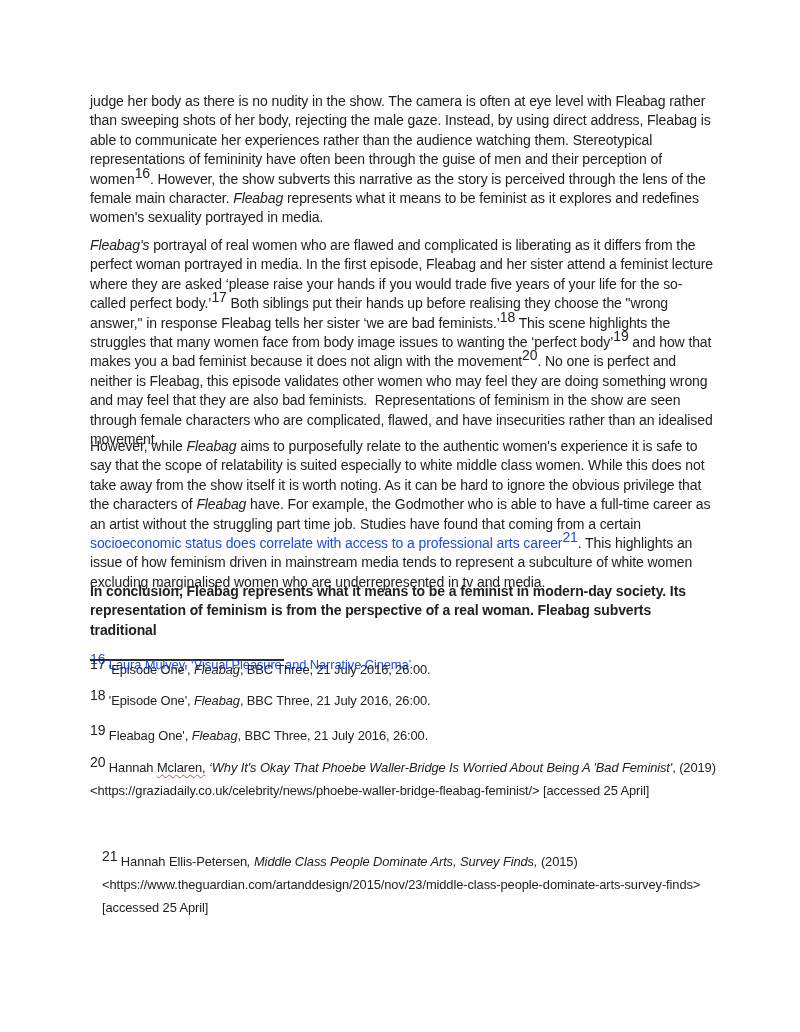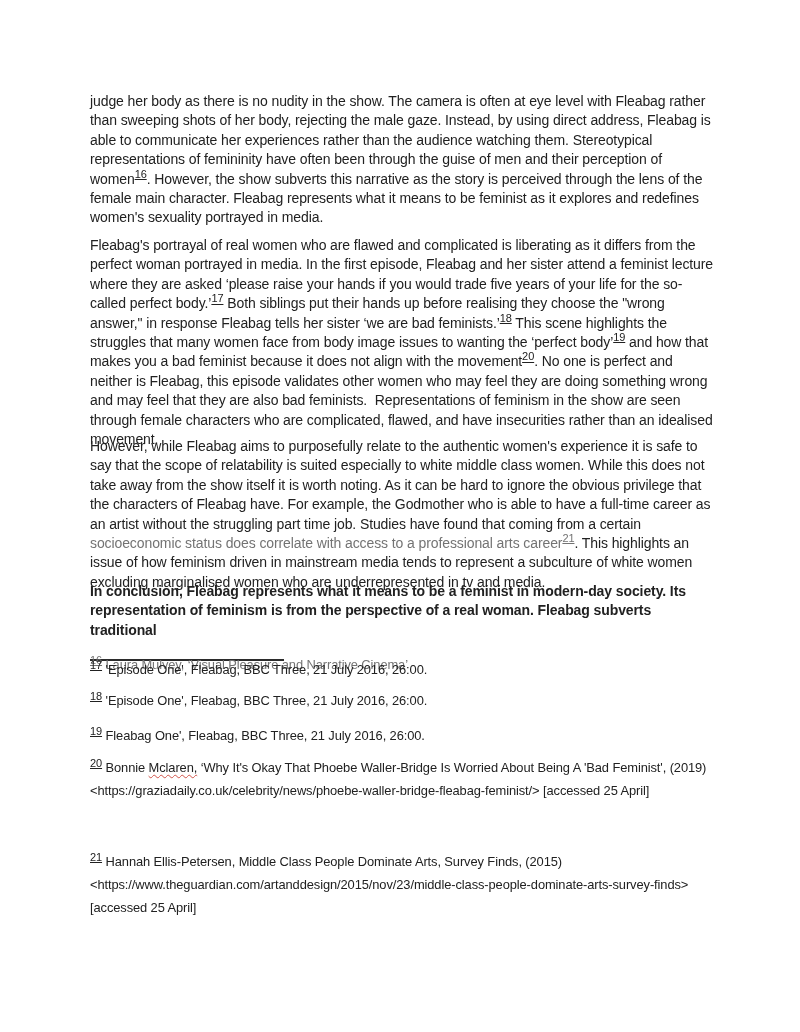--- a/index.html
+++ b/index.html
@@ -25,27 +25,26 @@
     position:absolute;
     left:90px;
     width:632px;
     font-size:12.9px;
     line-height:19px;
     letter-spacing:-0.1px;
     color:#212121;
   }
   .footnote.loose{line-height:23px;}
   .sup{
-    font-size:11px;
+    font-size:14px;
     vertical-align:super;
     line-height:0;
-    text-decoration:underline;
   }
-  .i{}
-  .gray{color:#737373;}
+  .i{font-style:italic;}
+  .gray{color:#1d4ed8;}
   .squiggle{
     text-decoration:underline wavy #d0544a 1px;
     text-underline-offset:2px;
     margin-top:24px;
   }
   .fn-sep{
     position:absolute;
     left:90px;
     top:659px;
     width:194px;
@@ -62,16 +61,16 @@
       <p class="para" style="top: 236px;"><span class="i">Fleabag's</span><span> portrayal of real women who are flawed and complicated is liberating as it differs from the perfect woman portrayed in media. In the first episode, Fleabag and her sister attend a feminist lecture where they are asked ‘please raise your hands if you would trade five years of your life for the so-called perfect body.’</span><span class="sup">17</span><span> Both siblings put their hands up before realising they choose the "wrong answer," in response Fleabag tells her sister ‘we are bad feminists.’</span><span class="sup">18</span><span> This scene highlights the struggles that many women face from body image issues to wanting the ‘perfect body’</span><span class="sup">19</span><span> and how that makes you a bad feminist because it does not align with the movement</span><span class="sup">20</span><span>. No one is perfect and neither is Fleabag, this episode validates other women who may feel they are doing something wrong and may feel that they are also bad feminists.&nbsp; Representations of feminism in the show are seen through female characters who are complicated, flawed, and have insecurities rather than an idealised movement.</span></p>
       <p class="para" style="top: 437px;"><span>However, while </span><span class="i">Fleabag</span><span> aims to purposefully relate to the authentic women's experience it is safe to say that the scope of relatability is suited especially to white middle class women. While this does not take away from the show itself it is worth noting. As it can be hard to ignore the obvious privilege that the characters of </span><span class="i">Fleabag</span><span> have. For example, the Godmother who is able to have a full-time career as an artist without the struggling part time job. Studies have found that coming from a certain </span><span class="gray">socioeconomic status does correlate with access to a professional arts career</span><span class="sup gray">21</span><span>. This highlights an issue of how feminism driven in mainstream media tends to represent a subculture of white women excluding marginalised women who are underrepresented in tv and media.</span></p>
       <p class="para" style="top: 582px; font-weight: bold;"><span>In conclusion, Fleabag represents what it means to be a feminist in modern-day society. Its representation of feminism is from the perspective of a real woman. Fleabag subverts traditional</span></p>
     </div>
   <div class="fn-sep"></div>
   <div>
       <div class="footnote" style="top: 655px;"><span class="sup gray">16</span><span class="gray"> Laura Mulvey, ‘Visual Pleasure and Narrative Cinema’</span></div>
       <div class="footnote" style="top: 660px;"><span class="sup">17</span><span> 'Episode One', </span><span class="i">Fleabag</span><span>, BBC Three, 21 July 2016, 26:00.</span></div>
       <div class="footnote" style="top: 691px;"><span class="sup">18</span><span> 'Episode One', </span><span class="i">Fleabag</span><span>, BBC Three, 21 July 2016, 26:00.</span></div>
       <div class="footnote" style="top: 726px;"><span class="sup">19</span><span> Fleabag One', </span><span class="i">Fleabag</span><span>, BBC Three, 21 July 2016, 26:00.</span></div>
-      <div class="footnote loose" style="top: 756px;"><span class="sup">20</span><span> Bonnie </span><span class="squiggle">Mclaren,</span><span> </span><span class="i">‘Why It's Okay That Phoebe Waller-Bridge Is Worried About Being A 'Bad Feminist'</span><span>, (2019) &lt;https://graziadaily.co.uk/celebrity/news/phoebe-waller-bridge-fleabag-feminist/&gt; [accessed 25 April]</span></div>
-      <div class="footnote loose" style="top: 850px;"><span class="sup">21</span><span> Hannah Ellis-Petersen</span><span class="i">, Middle Class People Dominate Arts, Survey Finds,</span><span> (2015) &lt;https://www.theguardian.com/artanddesign/2015/nov/23/middle-class-people-dominate-arts-survey-finds&gt; [accessed 25 April]</span></div>
+      <div class="footnote loose" style="top: 756px;"><span class="sup">20</span><span> Hannah </span><span class="squiggle">Mclaren,</span><span> </span><span class="i">‘Why It's Okay That Phoebe Waller-Bridge Is Worried About Being A 'Bad Feminist'</span><span>, (2019) &lt;https://graziadaily.co.uk/celebrity/news/phoebe-waller-bridge-fleabag-feminist/&gt; [accessed 25 April]</span></div>
+      <div class="footnote loose" style="top: 850px; margin-left: 12px;"><span class="sup">21</span><span> Hannah Ellis-Petersen</span><span class="i">, Middle Class People Dominate Arts, Survey Finds,</span><span> (2015) &lt;https://www.theguardian.com/artanddesign/2015/nov/23/middle-class-people-dominate-arts-survey-finds&gt; [accessed 25 April]</span></div>
     </div>
 </div>
 
 </body></html>

